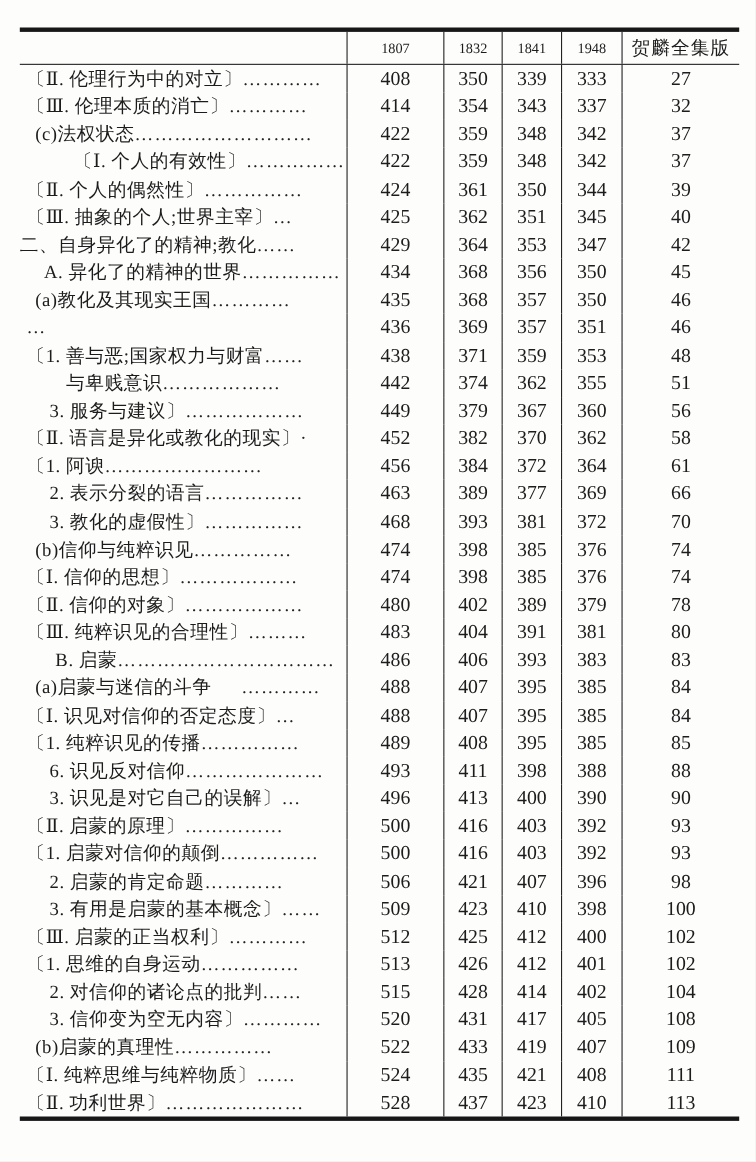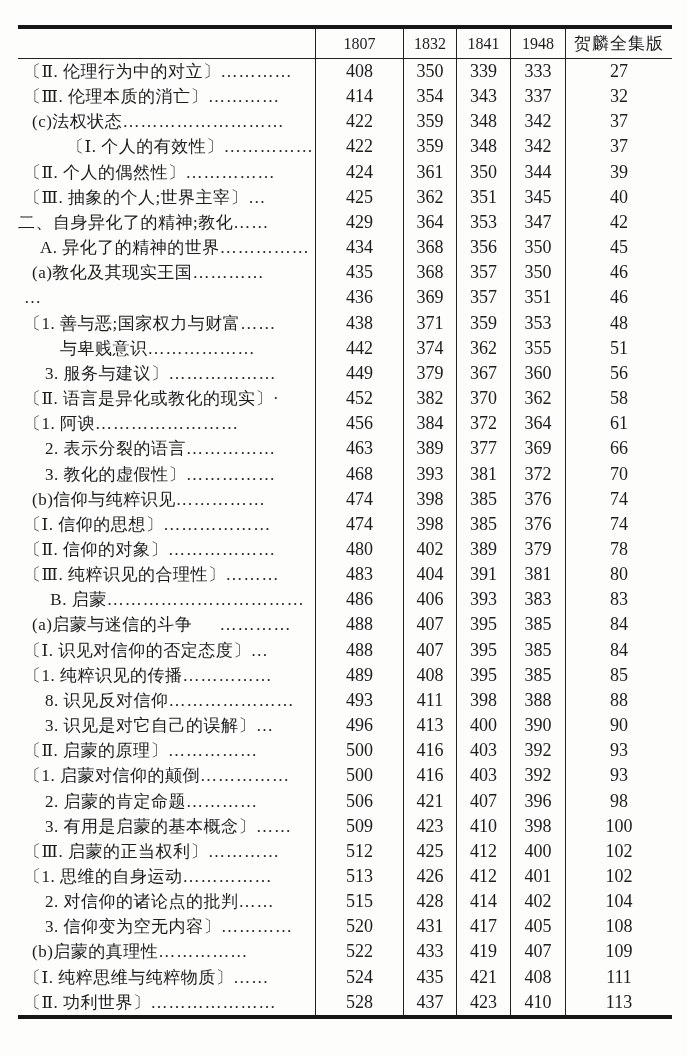--- a/index.html
+++ b/index.html
@@ -36,21 +36,21 @@
   }
   .w1807{width:88px;}
   .w1832{width:53px;}
   .w1841{width:54px;}
   .w1948{width:55px;}
   .whelin{width:107px;}
   .header-row{border-bottom:1.5px solid #222;}
   .header-row .cell{
     height:29px;line-height:29px;
     justify-content:center;
-    font-size:16px;
+    font-size:13px;
   }
   .header-row .whelin{font-size:17px;letter-spacing:1px;}
   .tl{
     display:flex;
     white-space:nowrap;overflow:hidden;
     font-size:17px;line-height:25.15px;
     letter-spacing:0.5px;
   }
   .ld{
     overflow:hidden;flex-shrink:1;
@@ -415,21 +415,21 @@
     </div>
     <div class="cell c-num w1807">489</div>
     <div class="cell c-num w1832">408</div>
     <div class="cell c-num w1841">395</div>
     <div class="cell c-num w1948">385</div>
     <div class="cell c-num whelin">85</div>
   </div>
         <div class="row body-row">
     <div class="cell c-title">
       <div class="tl line1" style="padding-left: 27px;">
-              <span class="tt">8. 识见反对信仰</span>
+              <span class="tt">6. 识见反对信仰</span>
               <span class="ld">…………………</span>
             </div>
 
     </div>
     <div class="cell c-num w1807">493</div>
     <div class="cell c-num w1832">411</div>
     <div class="cell c-num w1841">398</div>
     <div class="cell c-num w1948">388</div>
     <div class="cell c-num whelin">88</div>
   </div>

